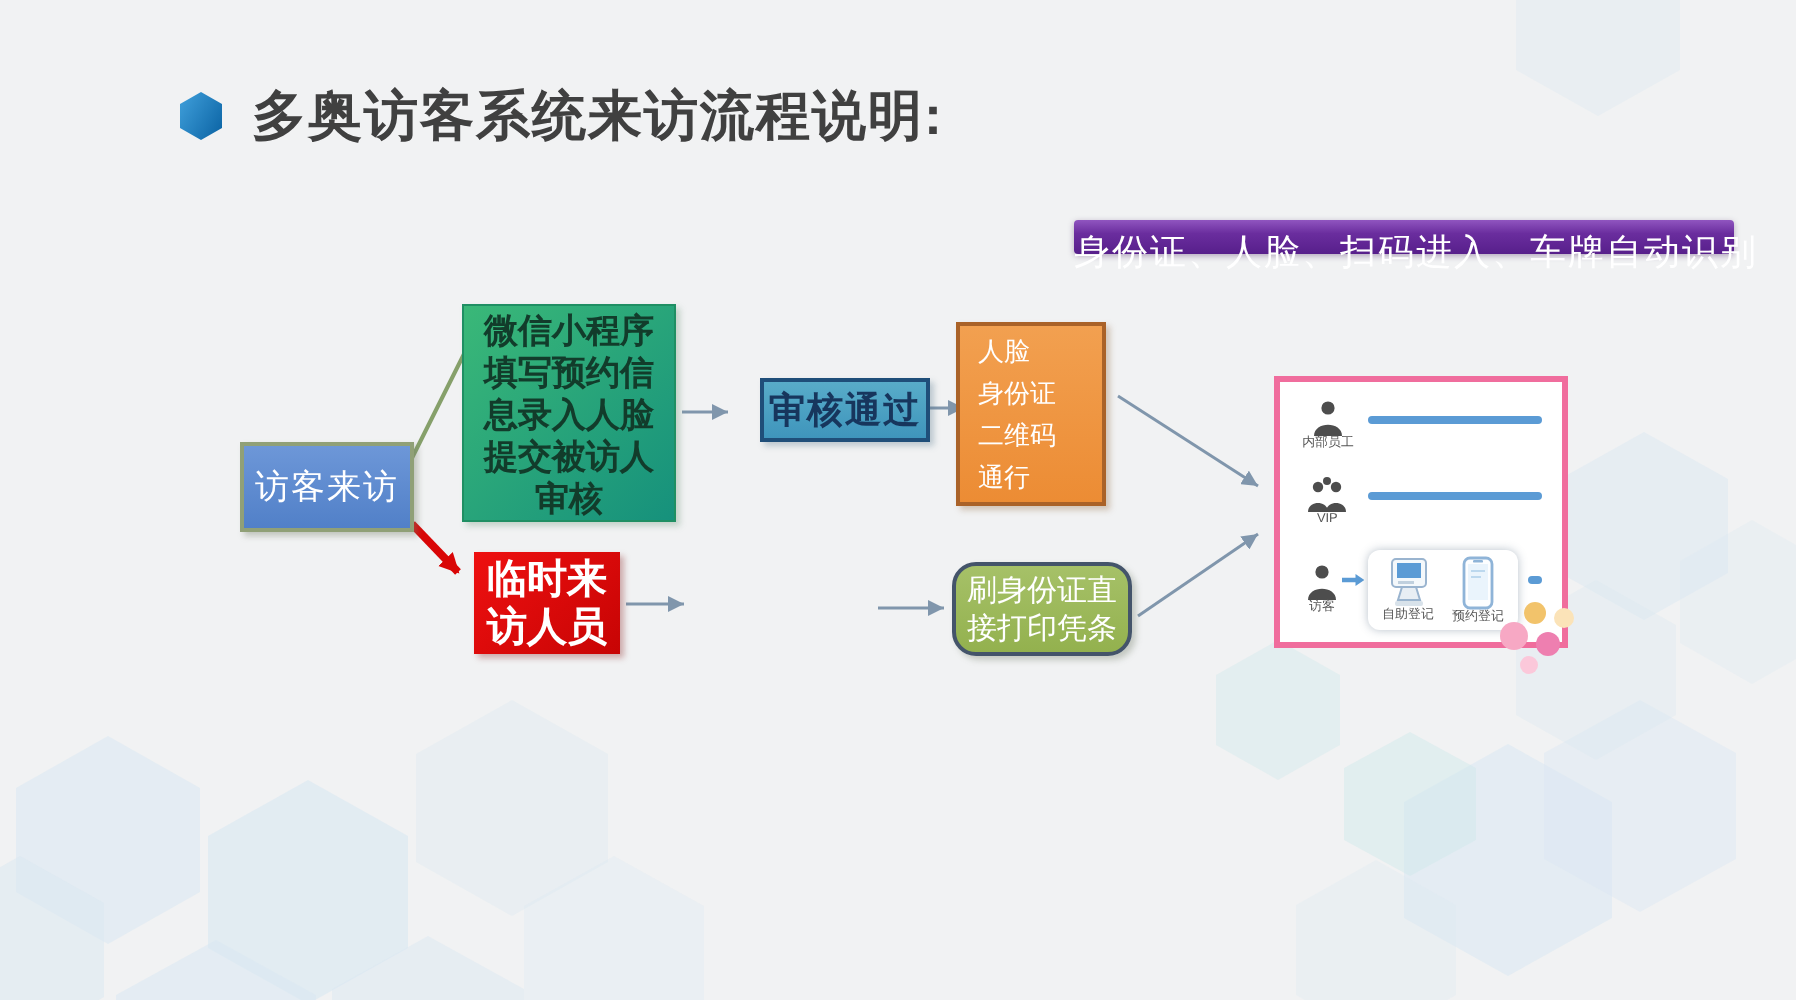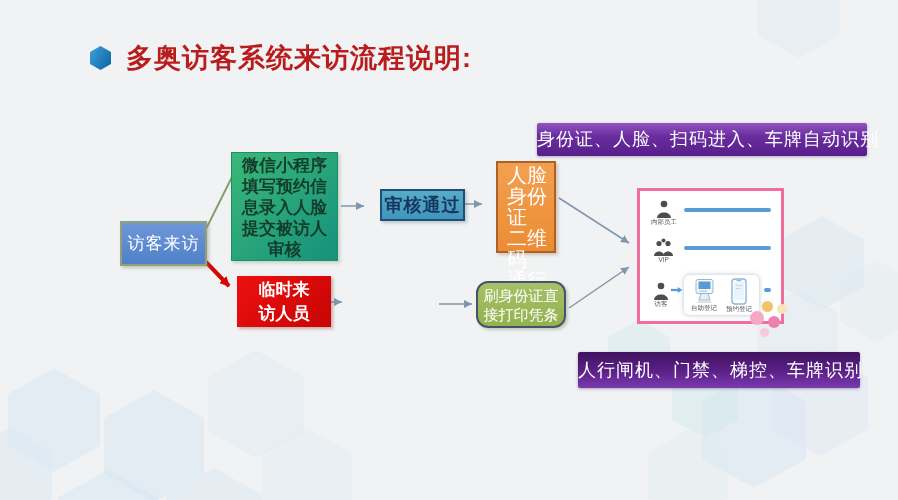--- a/index.html
+++ b/index.html
@@ -17,31 +17,31 @@
   }
   .hex.teal{background:#cfe8ea;}
   
   .title-row{position:absolute;left:90px;top:40px;display:flex;align-items:center;gap:15px;z-index:3;}
   .bullet-hex{
     width:21px;height:24px;
     clip-path:polygon(50% 0%,100% 25%,100% 75%,50% 100%,0% 75%,0% 25%);
     background:linear-gradient(120deg,#3b9ad6 10%,#0f68a8 90%);
   }
   .page-title{
-    font-size:27px;font-weight:bold;color:#b91c1c;letter-spacing:1px;white-space:nowrap;
+    font-size:27px;font-weight:bold;color:#404040;letter-spacing:1px;white-space:nowrap;
   }
   
   .banner{
     position:absolute;z-index:3;color:#ffffff;text-align:center;
     font-family:"Liberation Serif","DejaVu Serif",serif;
     border-radius:2px;white-space:nowrap;
     box-shadow:0 1px 3px rgba(60,20,90,.35);
   }
   .banner.top{
-    left:537px;top:123px;width:330px;height:33px;line-height:33px;font-size:18px;letter-spacing:1px;
+    left:537px;top:110px;width:330px;height:17px;line-height:33px;font-size:18px;letter-spacing:1px;
     background:linear-gradient(180deg,#9055c0 0%,#6a2d9e 40%,#571f8b 100%);
   }
   .banner.bottom{
     left:578px;top:352px;width:282px;height:36px;line-height:36px;font-size:18px;letter-spacing:1px;
     background:linear-gradient(180deg,#41135f 0%,#5c2189 55%,#7a3bae 100%);
   }
   
   .fbox{position:absolute;z-index:3;white-space:pre-line;}
   .visitor-box{
     left:120px;top:221px;width:87px;height:45px;
@@ -58,30 +58,30 @@
     box-shadow:2px 2px 3px rgba(110,150,120,.35);
   }
   .approve-box{
     left:380px;top:189px;width:85px;height:32px;
     background:linear-gradient(180deg,#58acc9 0%,#3f95bc 100%);
     border:2px solid #1f4e79;color:#17365d;font-size:18px;font-weight:bold;
     display:flex;align-items:center;justify-content:center;letter-spacing:1px;
     box-shadow:2px 2px 3px rgba(90,120,140,.35);
   }
   .pass-box{
-    left:496px;top:161px;width:60px;height:92px;
+    left:478px;top:161px;width:75px;height:92px;
     background:linear-gradient(180deg,#f2a050 0%,#ec8c34 100%);
-    border:2px solid #aa6228;color:#fff;font-size:20px;
+    border:2px solid #aa6228;color:#fff;font-size:13px;
     line-height:21px;padding:2px 0 0 9px;
     box-shadow:2px 2px 3px rgba(150,110,70,.35);
   }
   .temp-box{
-    left:237px;top:276px;width:94px;height:51px;
+    left:237px;top:276px;width:73px;height:51px;
     background:linear-gradient(135deg,#ee1010 0%,#c70404 100%);
-    color:#fff;font-size:17px;font-weight:bold;line-height:24px;
+    color:#fff;font-size:20px;font-weight:bold;line-height:24px;
     display:flex;align-items:center;justify-content:center;text-align:center;
     box-shadow:2px 2px 3px rgba(150,60,60,.4);
   }
   .frontdesk-box{
     left:346px;top:281px;width:90px;height:47px;
     background:linear-gradient(180deg,#f09a35 0%,#e07f1e 100%);
     border:2px solid #5f6d74;border-radius:12px;color:#fff;font-size:15px;
     line-height:19px;display:flex;align-items:center;justify-content:center;text-align:center;
     box-shadow:2px 2px 3px rgba(120,110,90,.35);
   }
@@ -161,21 +161,20 @@
     <line x1="439" y1="304" x2="472" y2="304" stroke="#8096ac" stroke-width="1.5" marker-end="url(#ah)"></line>
     <line x1="569" y1="308" x2="629" y2="267" stroke="#8096ac" stroke-width="1.5" marker-end="url(#ah)"></line>
   </svg>
 
   <div class="title-row">
     <span class="bullet-hex"></span>
     <span class="page-title">多奥访客系统来访流程说明:</span>
   </div>
 
   <div class="banner top">身份证、人脸、扫码进入、车牌自动识别</div>
-  <div class="banner bottom">人行闸机、门禁、梯控、车牌识别</div>
 
   <div class="fbox visitor-box">访客来访</div>
   <div class="fbox wechat-box">微信小程序
 填写预约信
 息录入人脸
 提交被访人
 审核</div>
   <div class="fbox approve-box">审核通过</div>
   <div class="fbox pass-box">人脸
 身份证

